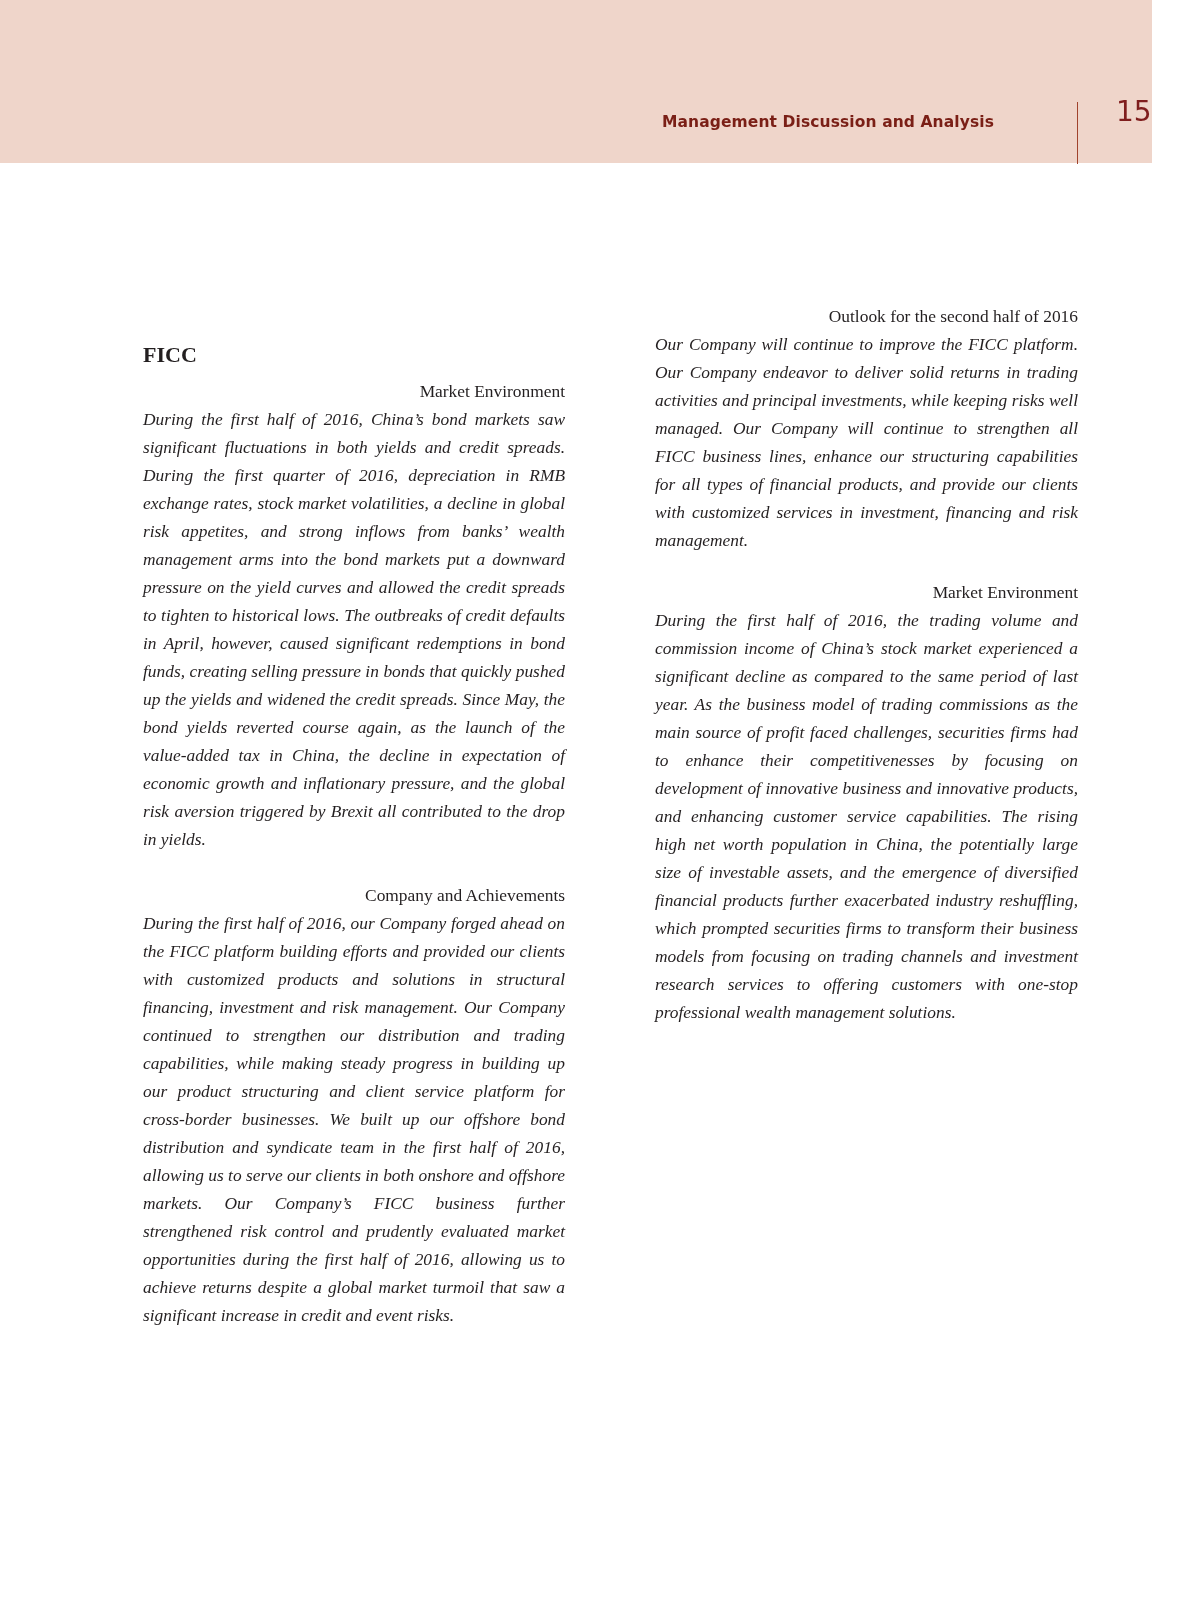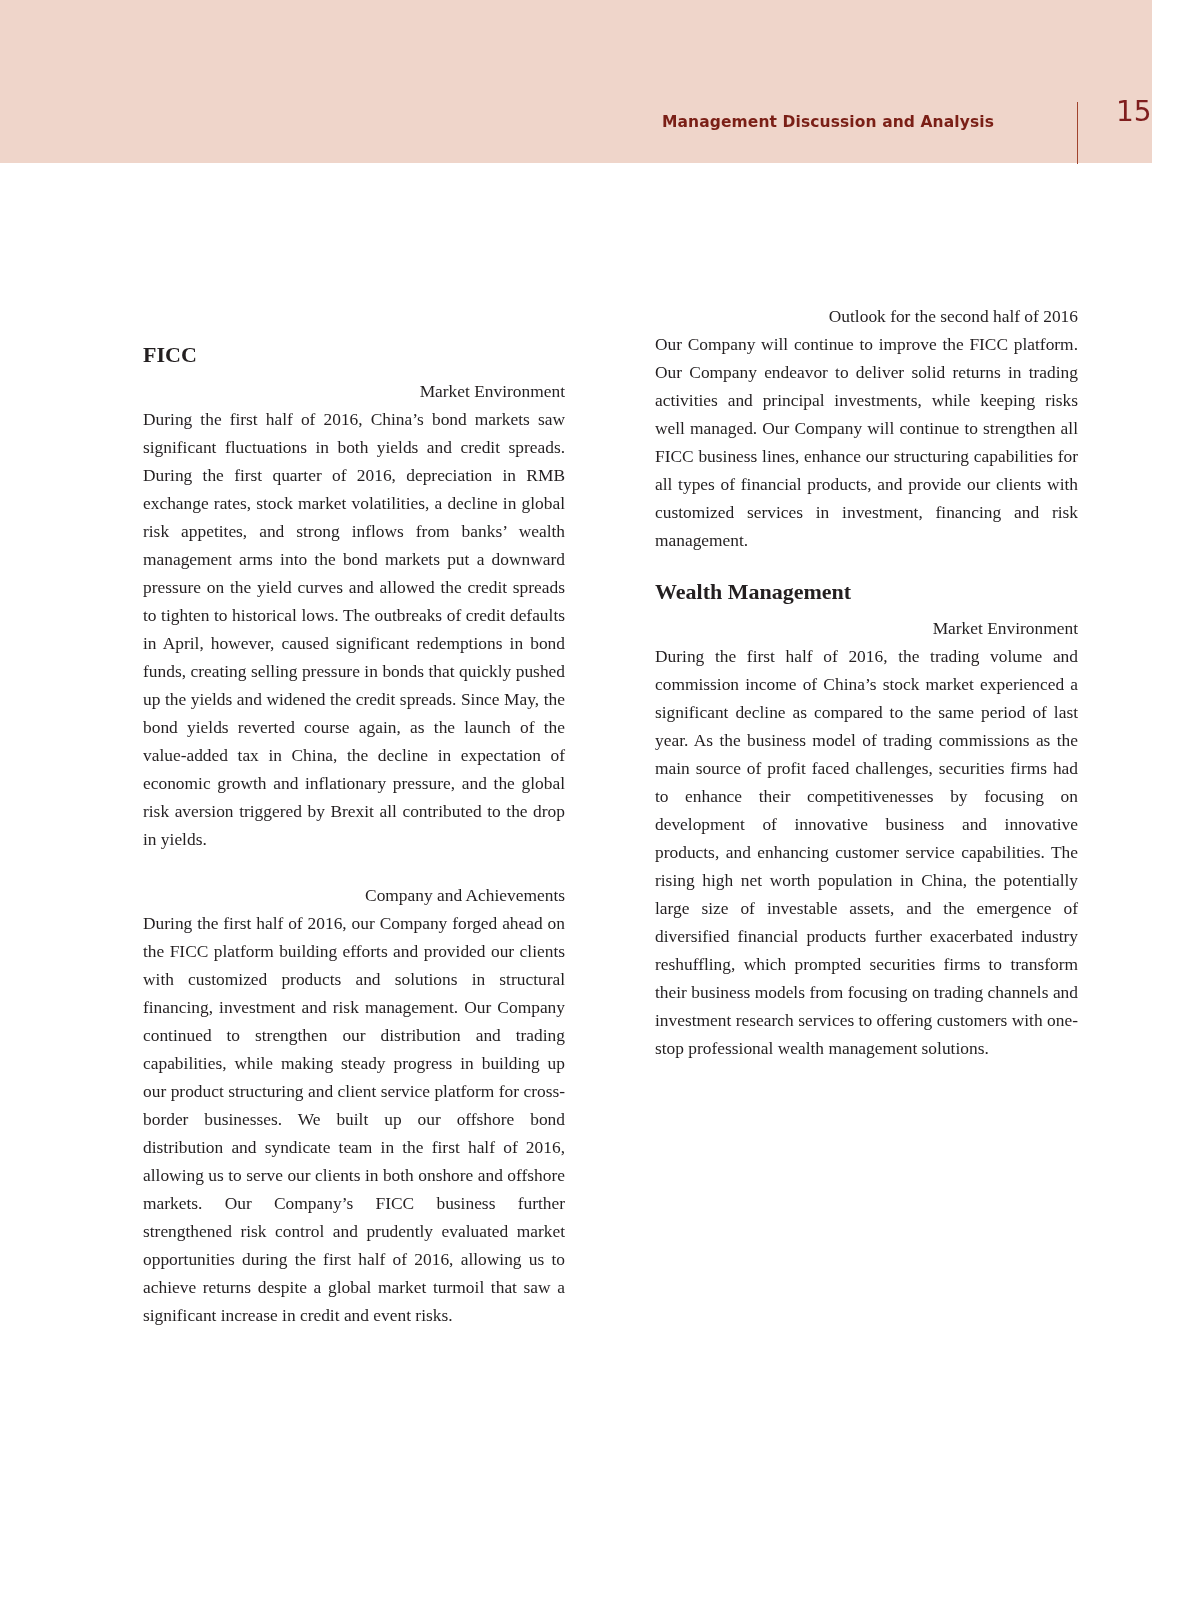--- a/index.html
+++ b/index.html
@@ -64,20 +64,21 @@
     }
     .sub-heading {
       margin: 0;
       text-align: right;
     }
     .para {
       margin: 0;
       text-align: justify;
       text-align-last: left;
       hyphens: none;
+      font-style: italic;
     }
     .gap { height: 28px; }
     .gap-heading { height: 24px; }
   </style>
 </head>
 <body>
 
 <div class="header-band">
   <div class="header-title">Management Discussion and Analysis</div>
   <div class="header-divider"></div>
@@ -90,16 +91,15 @@
   <p class="para">During the first half of 2016, China’s bond markets saw significant fluctuations in both yields and credit spreads. During the first quarter of 2016, depreciation in RMB exchange rates, stock market volatilities, a decline in global risk appetites, and strong inflows from banks’ wealth management arms into the bond markets put a downward pressure on the yield curves and allowed the credit spreads to tighten to historical lows. The outbreaks of credit defaults in April, however, caused significant redemptions in bond funds, creating selling pressure in bonds that quickly pushed up the yields and widened the credit spreads. Since May, the bond yields reverted course again, as the launch of the value-added tax in China, the decline in expectation of economic growth and inflationary pressure, and the global risk aversion triggered by Brexit all contributed to the drop in yields.</p>
   <div class="gap"></div>
   <p class="sub-heading">Company and Achievements</p>
   <p class="para">During the first half of 2016, our Company forged ahead on the FICC platform building efforts and provided our clients with customized products and solutions in structural financing, investment and risk management. Our Company continued to strengthen our distribution and trading capabilities, while making steady progress in building up our product structuring and client service platform for cross-border businesses. We built up our offshore bond distribution and syndicate team in the first half of 2016, allowing us to serve our clients in both onshore and offshore markets. Our Company’s FICC business further strengthened risk control and prudently evaluated market opportunities during the first half of 2016, allowing us to achieve returns despite a global market turmoil that saw a significant increase in credit and event risks.</p>
 </div>
 
 <div class="column col-right">
   <p class="sub-heading">Outlook for the second half of 2016</p>
   <p class="para">Our Company will continue to improve the FICC platform. Our Company endeavor to deliver solid returns in trading activities and principal investments, while keeping risks well managed. Our Company will continue to strengthen all FICC business lines, enhance our structuring capabilities for all types of financial products, and provide our clients with customized services in investment, financing and risk management.</p>
   <div class="gap-heading"></div>
-  <h2 class="section-heading">Wealth Management</h2>
   <p class="sub-heading">Market Environment</p>
   <p class="para">During the first half of 2016, the trading volume and commission income of China’s stock market experienced a significant decline as compared to the same period of last year. As the business model of trading commissions as the main source of profit faced challenges, securities firms had to enhance their competitivenesses by focusing on development of innovative business and innovative products, and enhancing customer service capabilities. The rising high net worth population in China, the potentially large size of investable assets, and the emergence of diversified financial products further exacerbated industry reshuffling, which prompted securities firms to transform their business models from focusing on trading channels and investment research services to offering customers with one-stop professional wealth management solutions.</p>
 </div>
 
 </body></html>

